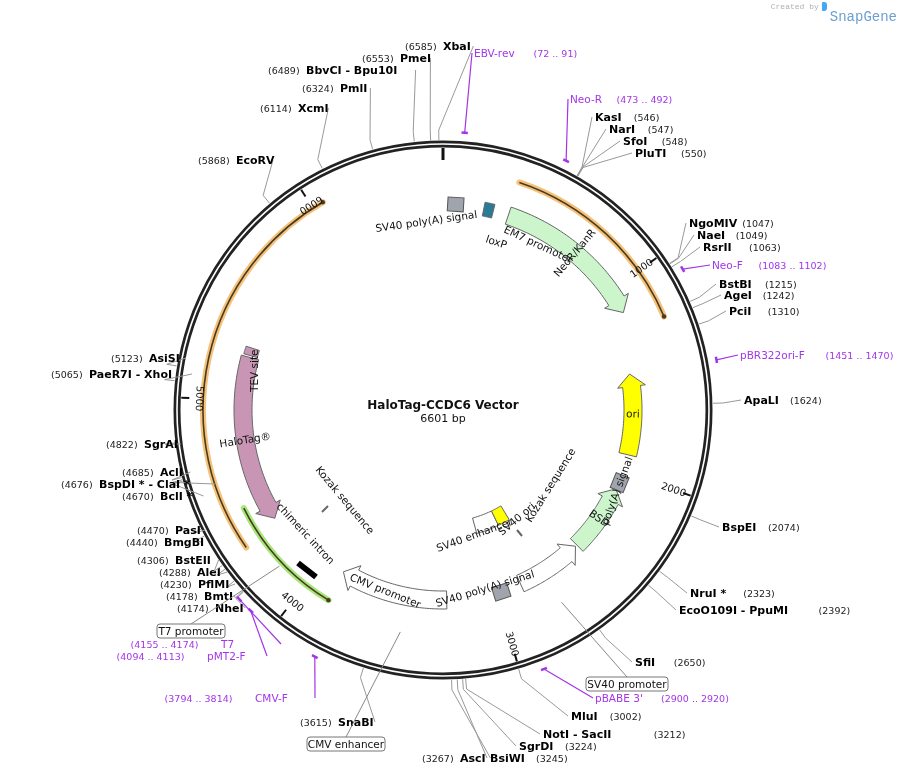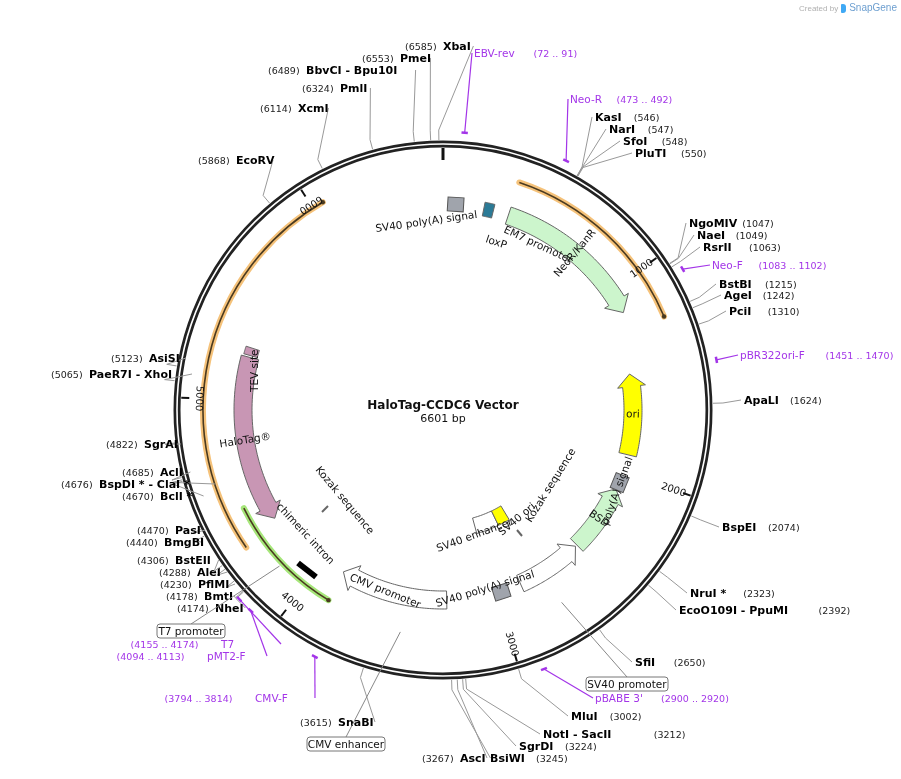--- a/index.html
+++ b/index.html
@@ -1,21 +1,21 @@
 <!DOCTYPE html>
 <html><head>
 <meta charset="utf-8">
 <style>
   html, body { margin:0; padding:0; background:#ffffff; }
   body { width:901px; height:779px; overflow:hidden; position:relative;
          font-family:"DejaVu Sans", sans-serif; }
   #map { position:absolute; left:0; top:0; }
   .credit { position:absolute; right:4px; top:2px; font-size:8px; color:#b0b0b0;
-            font-family:Liberation Sans, sans-serif; display:flex; align-items:flex-end; gap:3px; }
-  .credit .brand { color:#6d9fd0; font-size:10px; }
+            font-family:Liberation Mono, monospace; display:flex; align-items:flex-start; gap:3px; }
+  .credit .brand { color:#6d9fd0; font-size:14px;margin-top:7px; }
   .credit .logo { width:5px; height:9px; background:#3fa9f5; border-radius:1px 3px 3px 1px; display:inline-block; }
   .enz-name { font-weight:bold; font-size:11px; fill:#000; }
   .enz-pos  { font-size:9.5px; fill:#222; }
   .primer   { font-size:10.5px; fill:#a335e8; }
   .primer-pos { font-size:9.5px; fill:#a335e8; }
   .feat-label { font-size:10.5px; fill:#111; }
   .box-label { font-size:10.5px; fill:#111; }
   .title { font-weight:bold; font-size:12px; fill:#111; }
   .subtitle { font-size:11px; fill:#111; }
   .tick { font-size:10px; fill:#111; }

